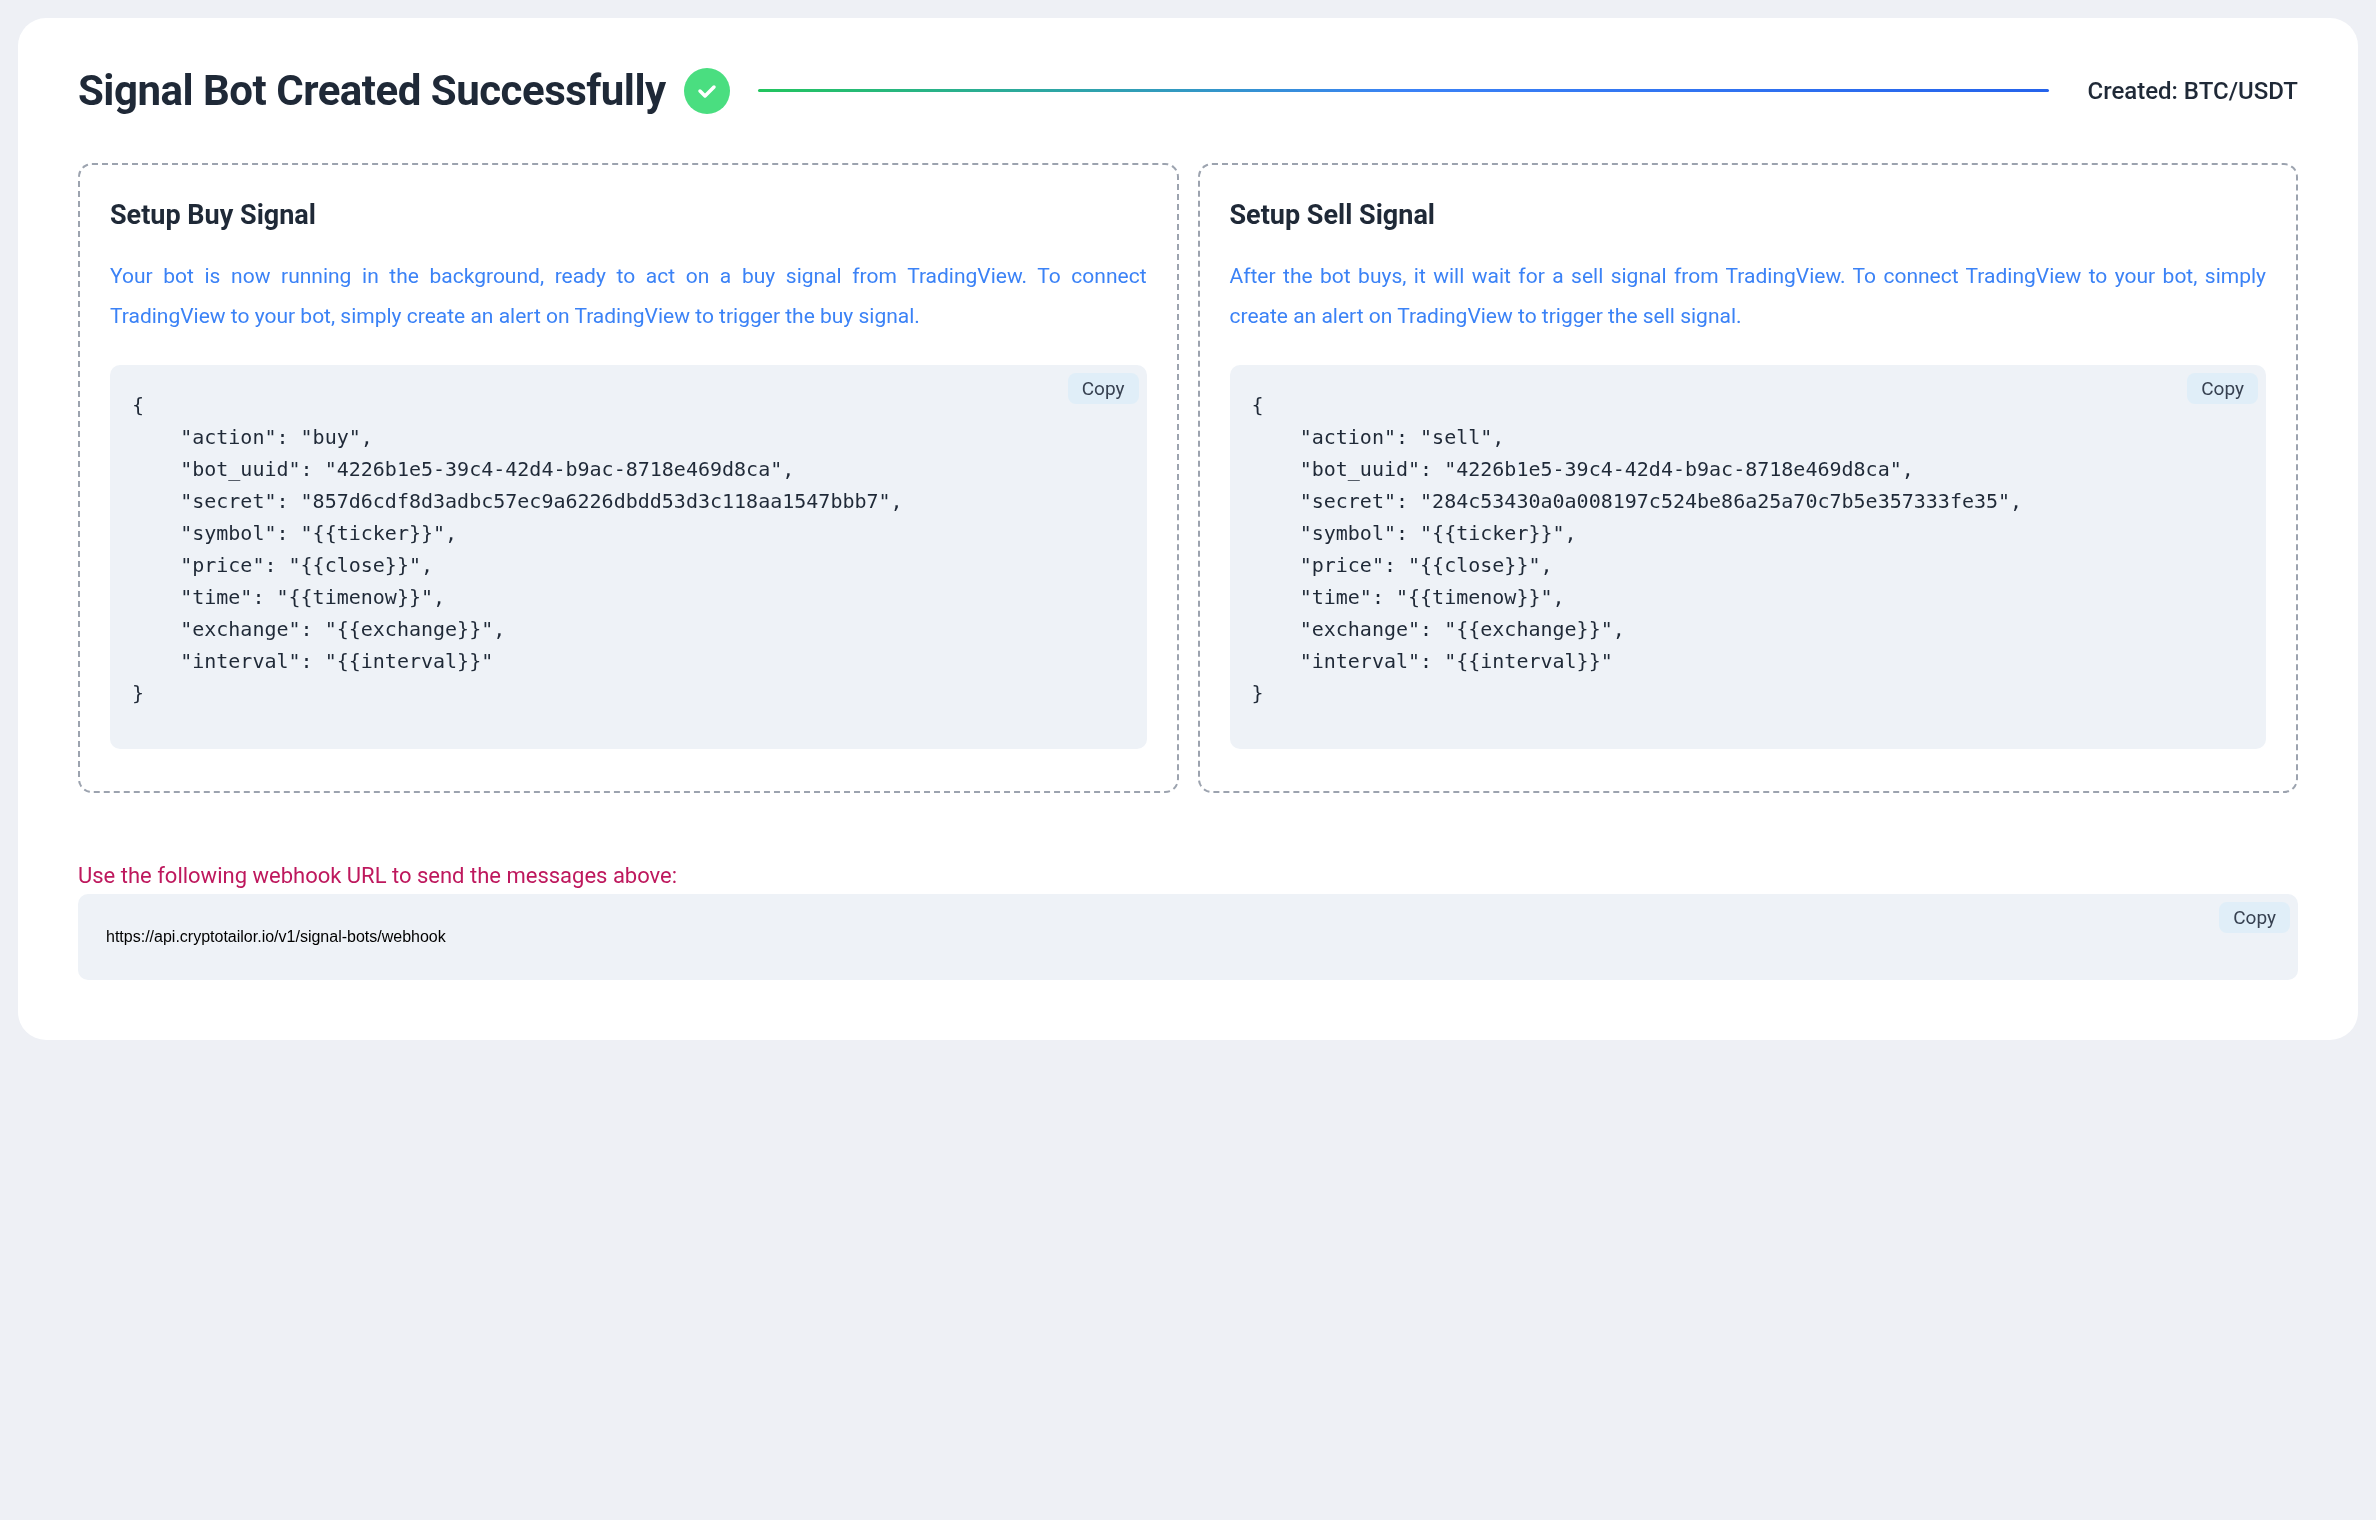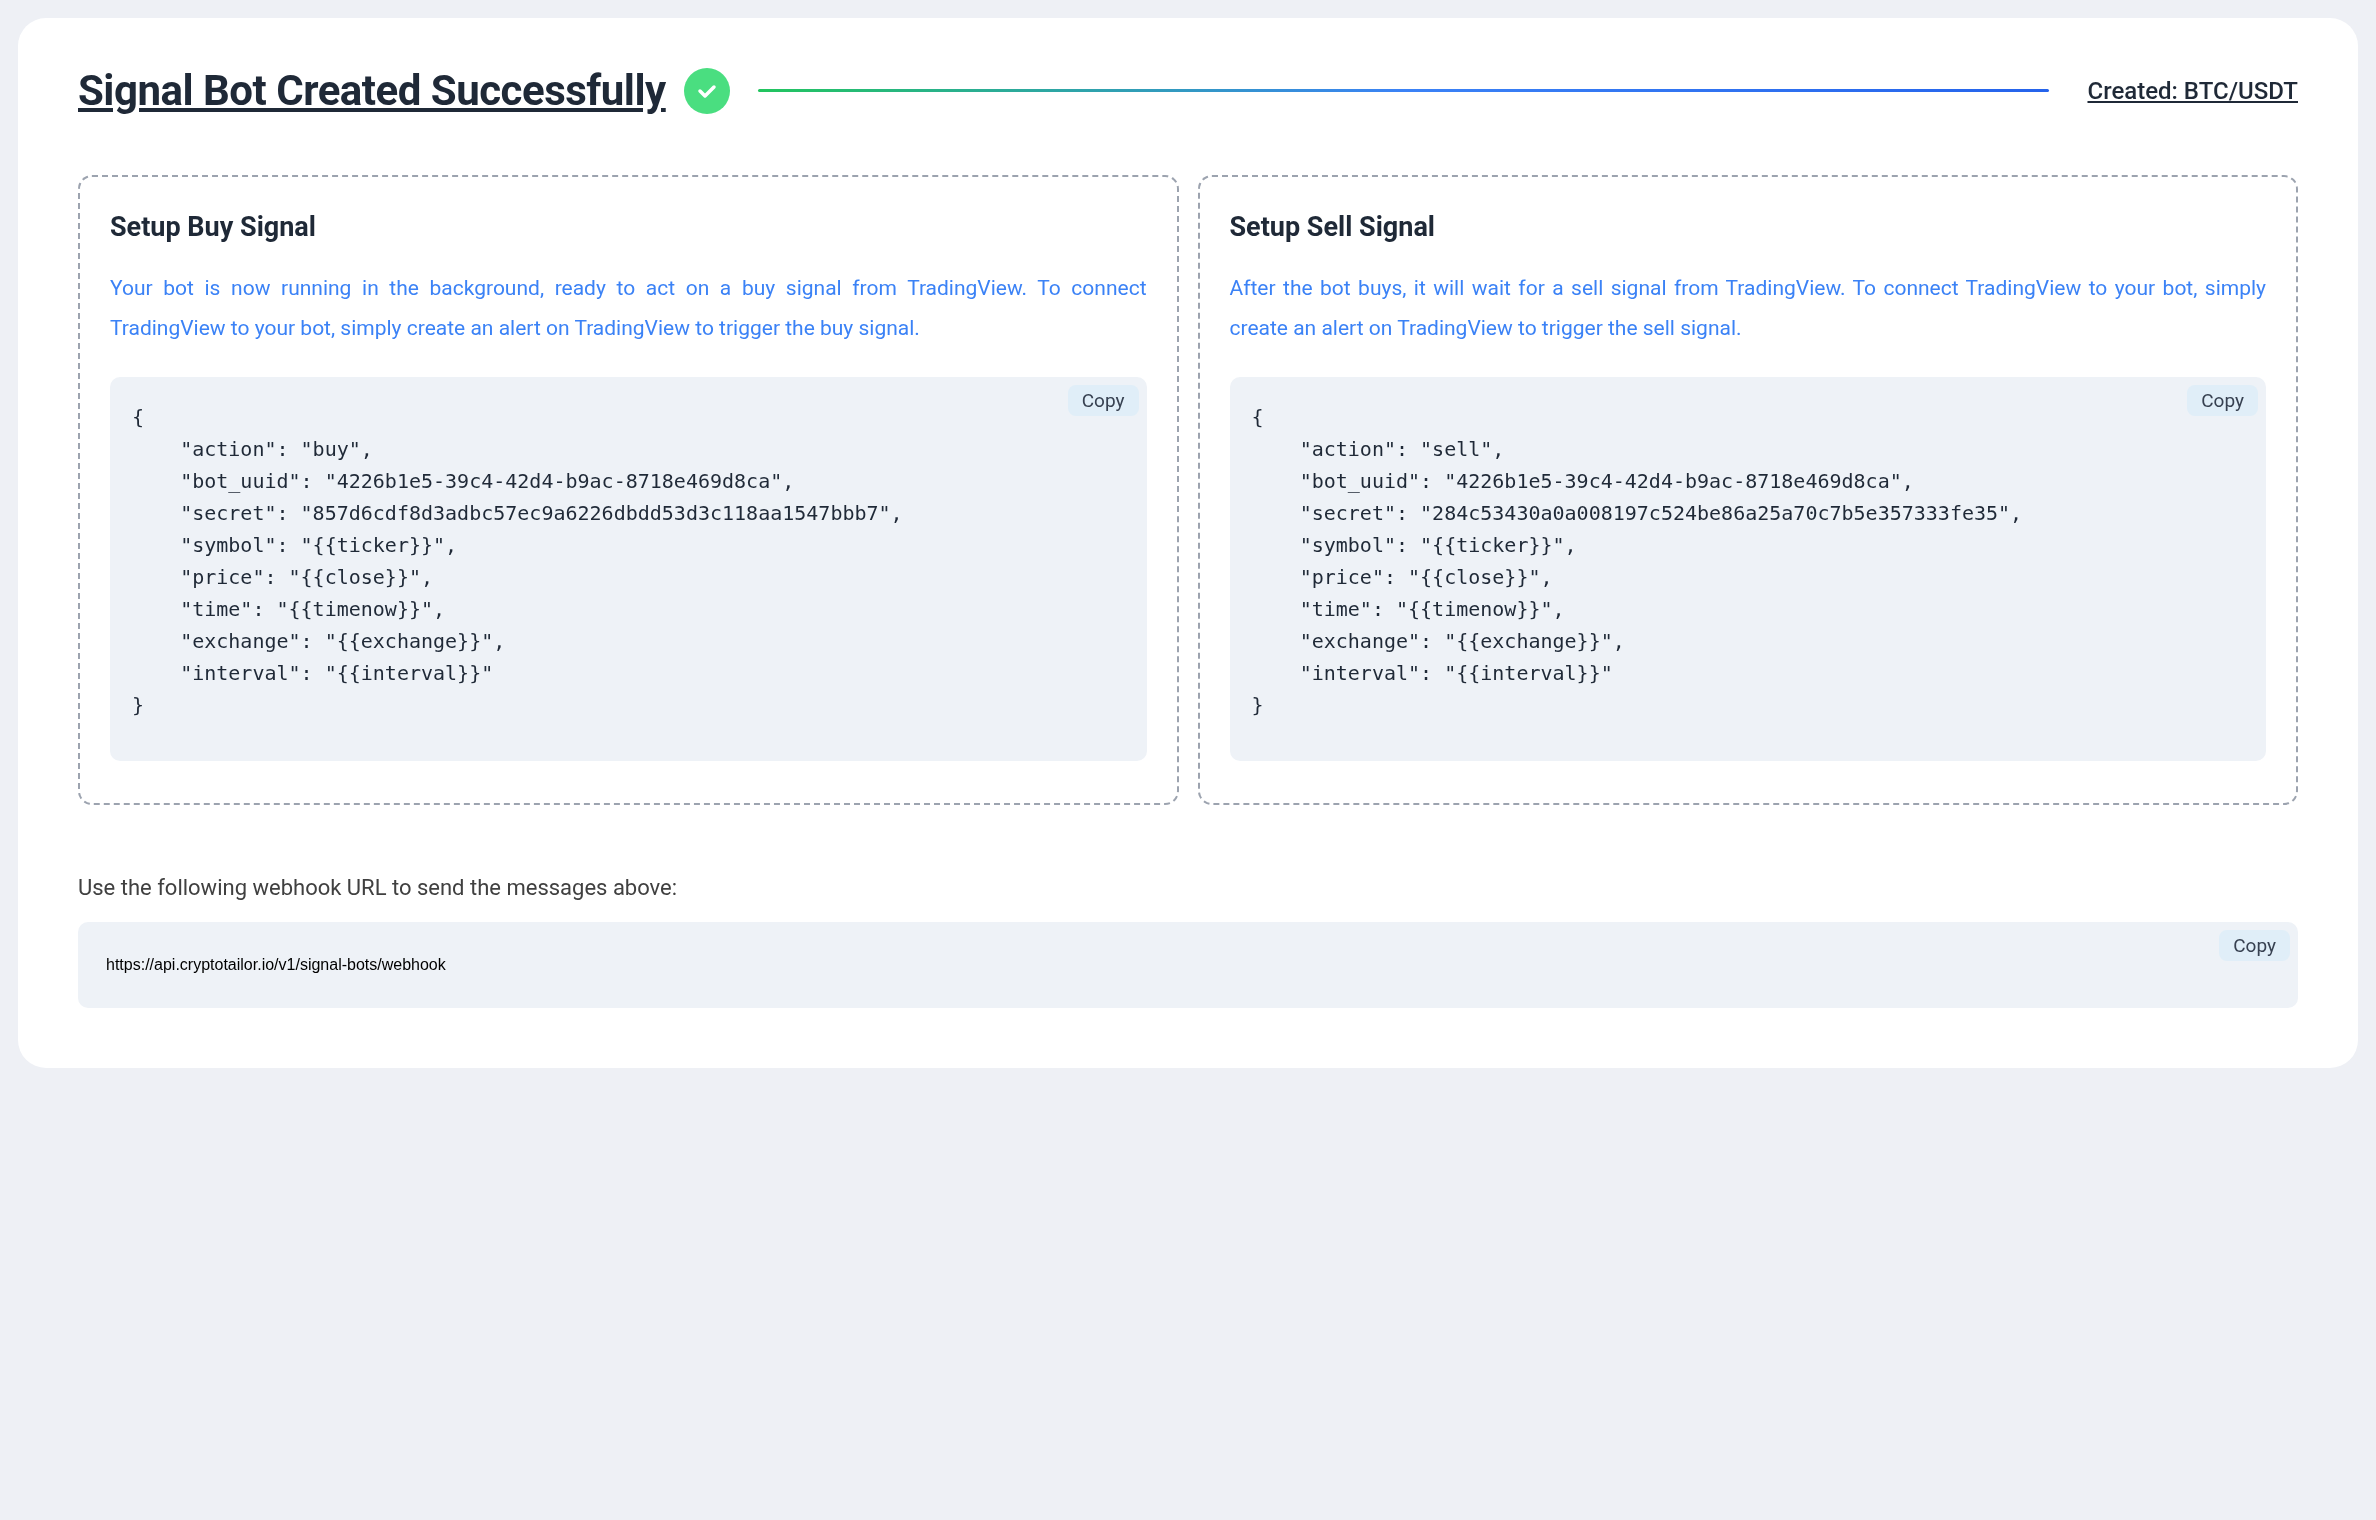--- a/index.html
+++ b/index.html
@@ -12,22 +12,21 @@
     .card {
       background: #ffffff;
       border-radius: 28px;
       padding: 48px 60px 60px 60px;
       min-height: 1000px;
     }
     .header-row {
       display: flex;
       align-items: center;
       gap: 18px;
-      margin-bottom: 60px;
-      text-decoration: underline;
+      margin-bottom: 48px;
     }
     .page-title {
       font-size: 42px;
       font-weight: 700;
       color: #1f2937;
       letter-spacing: -0.5px;
     }
     .check-badge {
       width: 46px;
       height: 46px;
@@ -106,22 +105,22 @@
       overflow-x: auto;
       color: #1f2937;
       padding-bottom: 18px;
     }
     .code-pre::-webkit-scrollbar { height: 12px; }
     .code-pre::-webkit-scrollbar-track { background: #e8ecf1; border-radius: 6px; }
     .code-pre::-webkit-scrollbar-thumb { background: #c4c9d1; border-radius: 6px; }
     .webhook-section { }
     .webhook-label {
       font-size: 22px;
-      color: #404040;
-      margin-bottom: 22px;
+      color: #be185d;
+      margin-bottom: 6px;
     }
     .webhook-card {
       position: relative;
       background: #eef2f7;
       border-radius: 10px;
       padding: 34px 28px;
     }
     .webhook-url {
       font-family: Liberation Sans, sans-serif;
       font-size: 16px;

